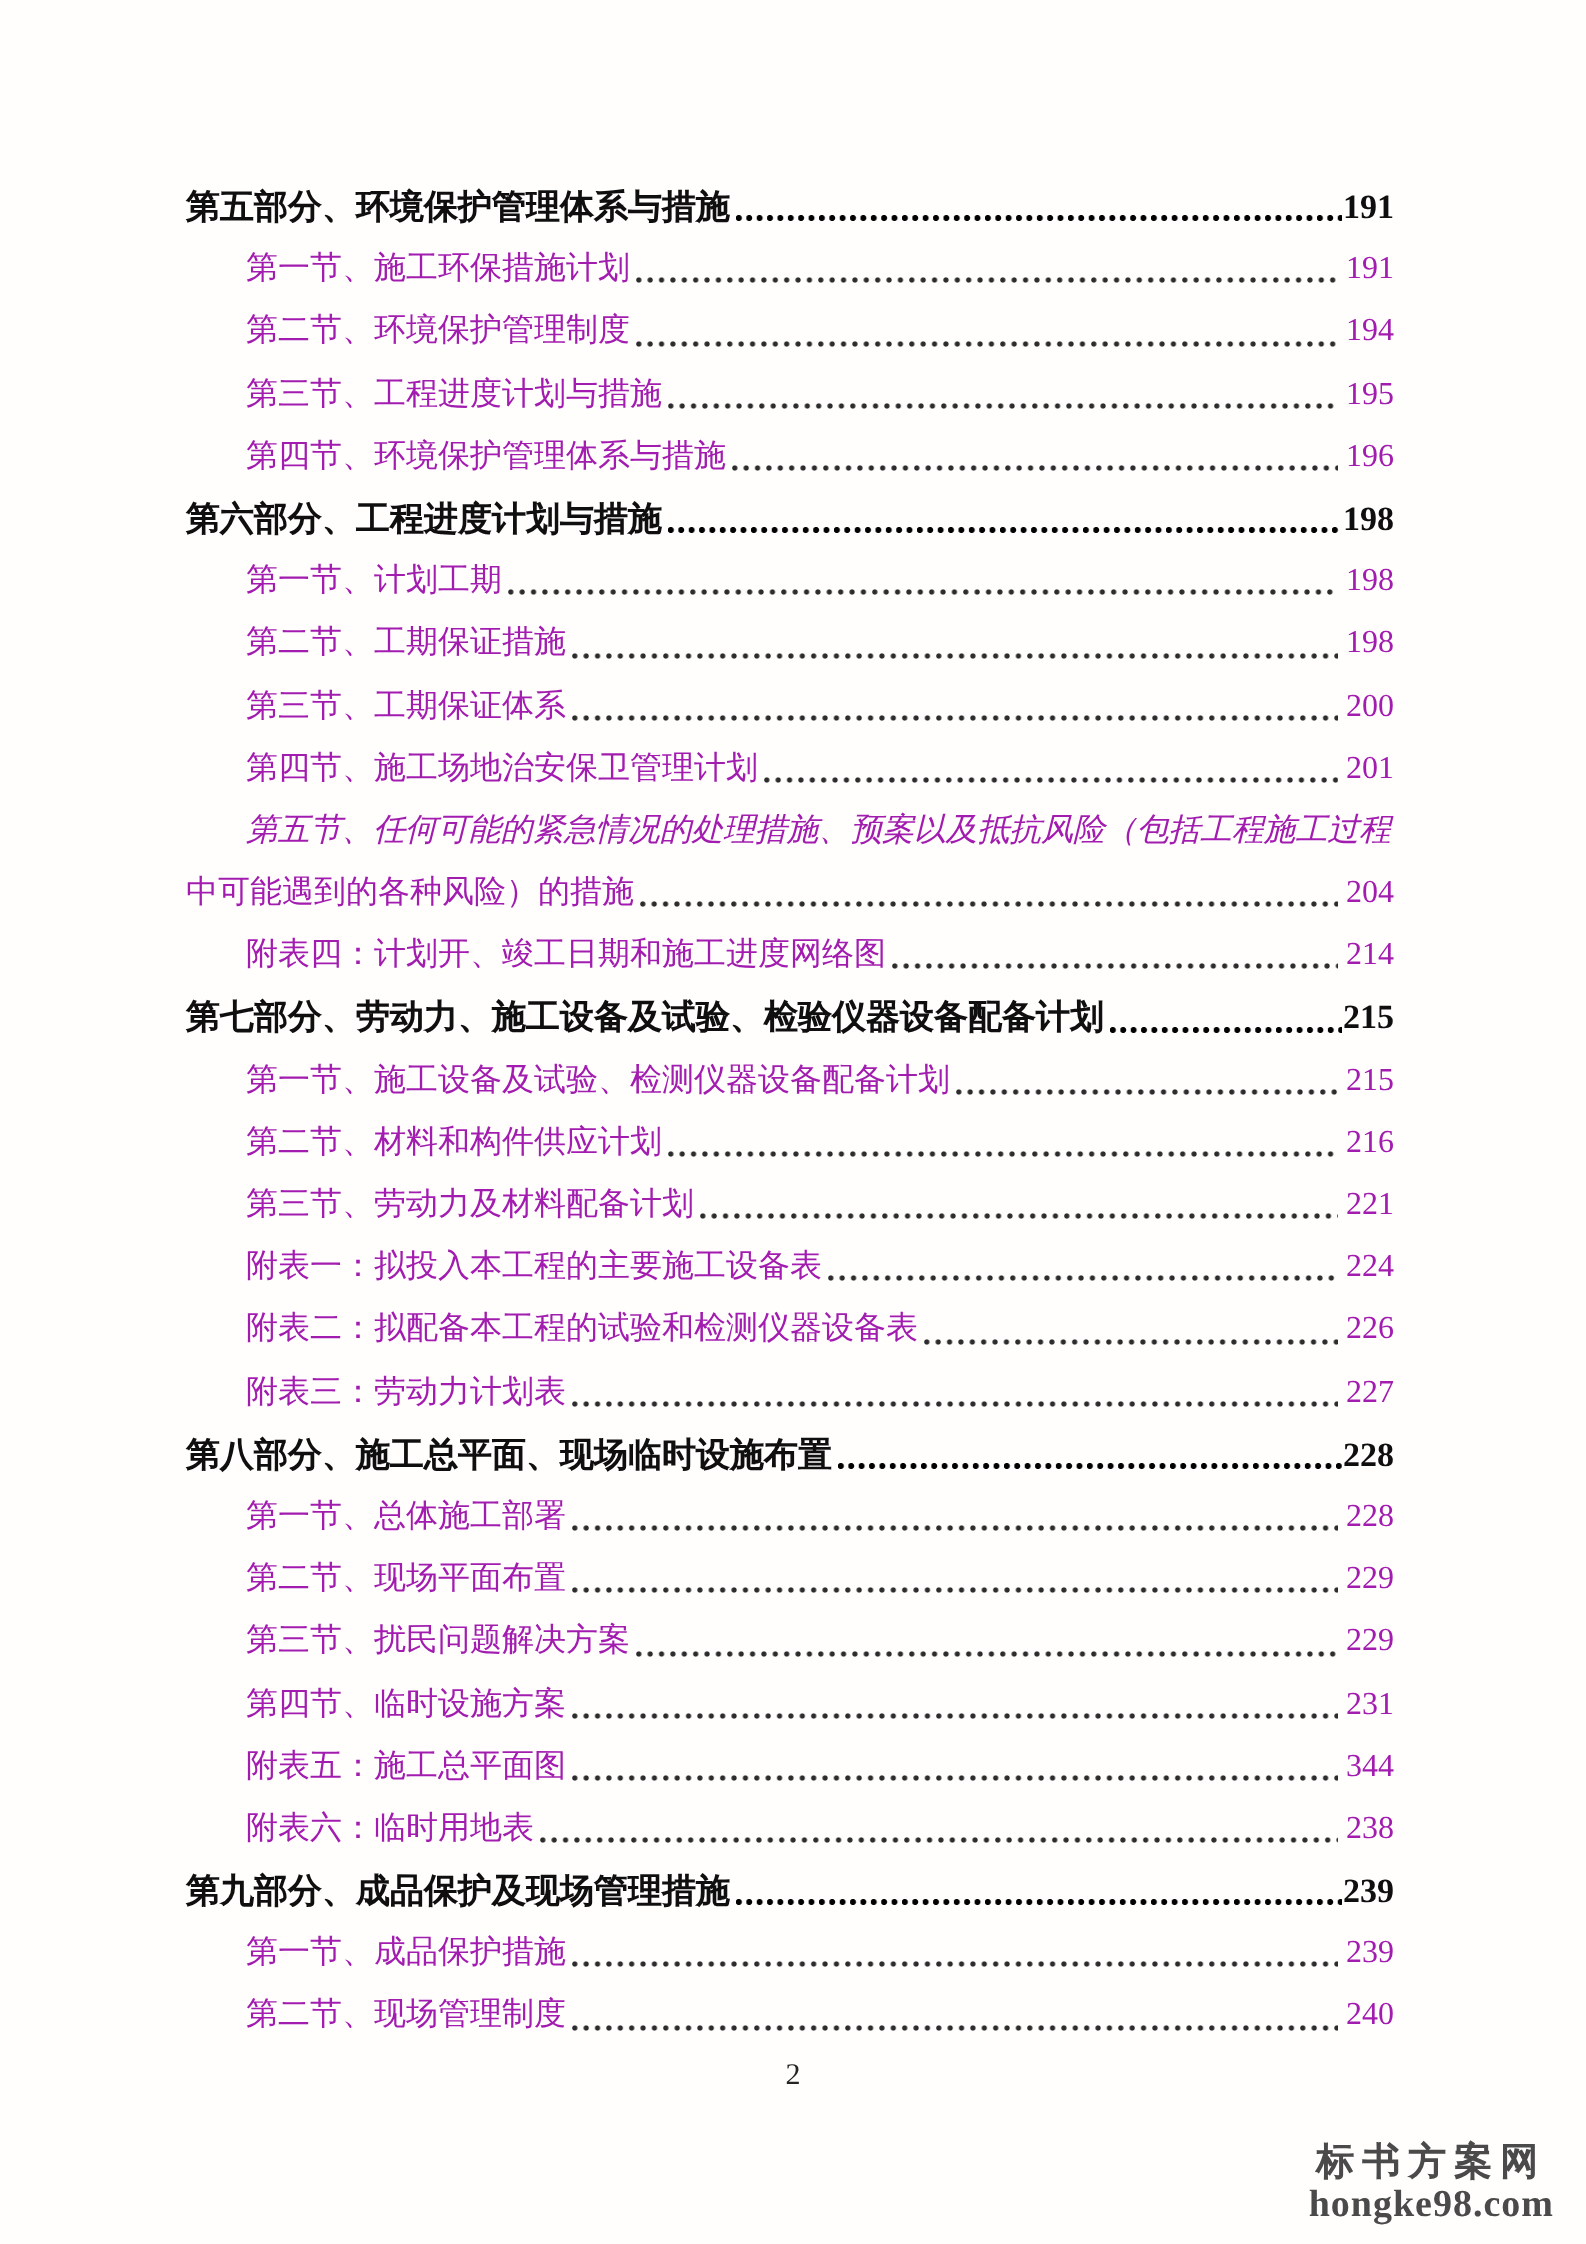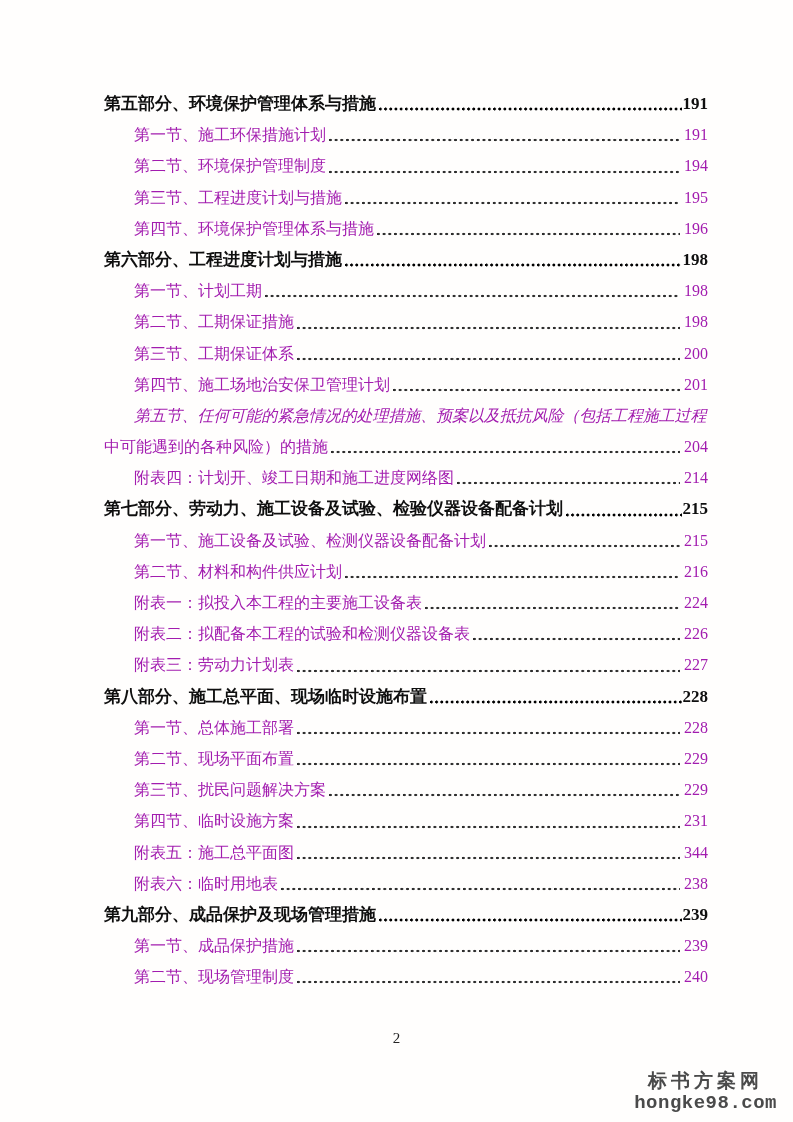--- a/index.html
+++ b/index.html
@@ -9,21 +9,21 @@
     font-family: "Liberation Serif", serif;
   }
   .page {
     position: relative;
     width: 793px; height: 1122px;
     background: #fffefd;
     overflow: hidden;
   }
   .toc {
     position: absolute;
-    left: 104px; top: 88px;
+    left: 93px; top: 88px;
     width: 604px;
     text-align: center;
   }
   .toc-row {
     display: flex;
     align-items: baseline;
     height: 31.2px;
     line-height: 31.2px;
     font-size: 16px;
     color: #a21caf;
@@ -65,21 +65,21 @@
     top: 1030px;
     text-align: center;
     font-size: 15px;
     color: #242424;
   }
   .watermark {
     position: absolute;
     right: 16px; bottom: 8px;
     text-align: center;
     color: #4a4a4a;
-    font-family: Liberation Mono, monospace;
+    font-family: Liberation Serif, serif;
     font-weight: 700;
     line-height: 1.1;
   }
   .wm-cn { font-size: 19px; letter-spacing: 4px; }
   .wm-en { font-size: 19px; letter-spacing: 0.5px; }
 </style>
 </head>
 <body>
 
 <div class="page">
@@ -172,20 +172,25 @@
     <span class="toc-dots"></span>
     <span class="toc-page">215</span>
   </div>
 
   <div class="toc-row lvl-section">
     <span class="toc-title">第二节、材料和构件供应计划</span>
     <span class="toc-dots"></span>
     <span class="toc-page">216</span>
   </div>
 
+  <div class="toc-row lvl-section">
+    <span class="toc-title">第三节、劳动力及材料配备计划</span>
+    <span class="toc-dots"></span>
+    <span class="toc-page">221</span>
+  </div>
 
   <div class="toc-row lvl-section">
     <span class="toc-title">附表一：拟投入本工程的主要施工设备表</span>
     <span class="toc-dots"></span>
     <span class="toc-page">224</span>
   </div>
 
   <div class="toc-row lvl-section">
     <span class="toc-title">附表二：拟配备本工程的试验和检测仪器设备表</span>
     <span class="toc-dots"></span>

